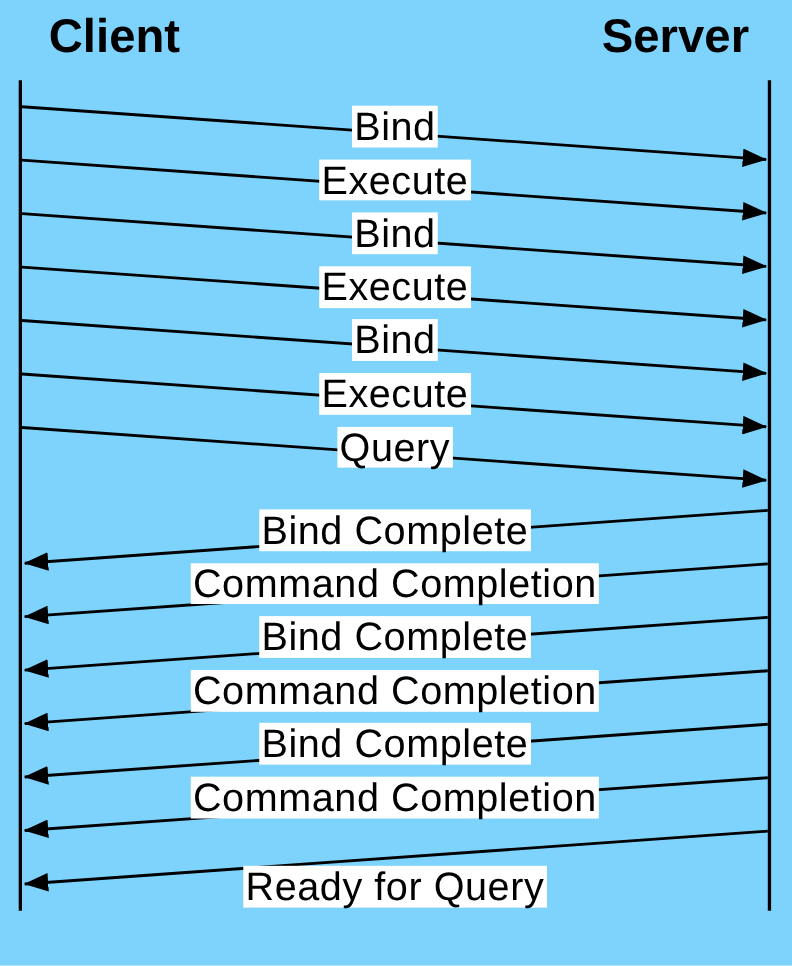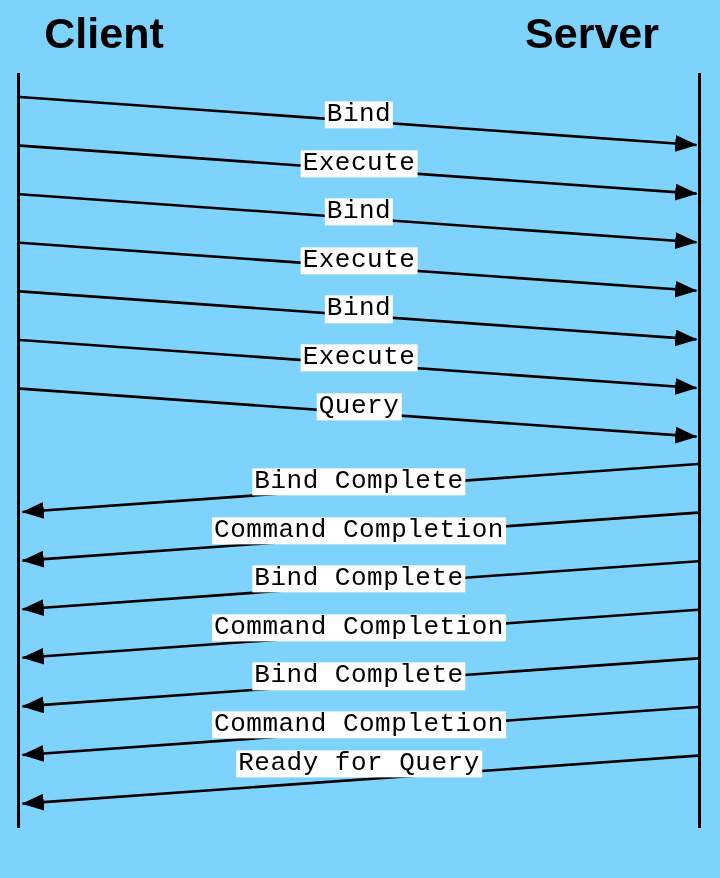--- a/index.html
+++ b/index.html
@@ -25,28 +25,28 @@
     top: 10px;
     transform: translateX(-50%);
     font-family: "Liberation Sans", sans-serif;
     font-weight: bold;
     font-size: 43px;
     line-height: 1.1;
     color: #000000;
     white-space: nowrap;
   }
   #client-title { left: 104px; }
-  #server-title { left: 592px; }
+  #server-title { left: 614px; }
   .msg-label {
     position: absolute;
     transform: translate(-50%, -50%);
     background: #ffffff;
     color: #000000;
-    font-family: Liberation Mono, monospace;
-    font-size: 26px;
+    font-family: Liberation Sans, sans-serif;
+    font-size: 36px;
     letter-spacing: 0.5px;
     line-height: 1.05;
     padding: 0 2px;
     white-space: nowrap;
   }
   #caption {
     position: absolute;
     left: 348px;
     top: 852px;
     transform: translate(-50%, -50%);
@@ -100,17 +100,17 @@
       <div class="msg-label" style="left: 359px; top: 260.8px;">Execute</div>
       <div class="msg-label" style="left: 359px; top: 309.4px;">Bind</div>
       <div class="msg-label" style="left: 359px; top: 358px;">Execute</div>
       <div class="msg-label" style="left: 359px; top: 406.6px;">Query</div>
       <div class="msg-label" style="left: 359px; top: 482px;">Bind Complete</div>
       <div class="msg-label" style="left: 359px; top: 530.6px;">Command Completion</div>
       <div class="msg-label" style="left: 359px; top: 579.2px;">Bind Complete</div>
       <div class="msg-label" style="left: 359px; top: 627.8px;">Command Completion</div>
       <div class="msg-label" style="left: 359px; top: 676.4px;">Bind Complete</div>
       <div class="msg-label" style="left: 359px; top: 725px;">Command Completion</div>
-      <div class="msg-label" style="left: 359px; top: 764px;">Ready for Query</div>
+      <div class="msg-label" style="left: 359px; top: 806px;">Ready for Query</div>
     </div>
 
 
 </div>
 
 </body></html>

